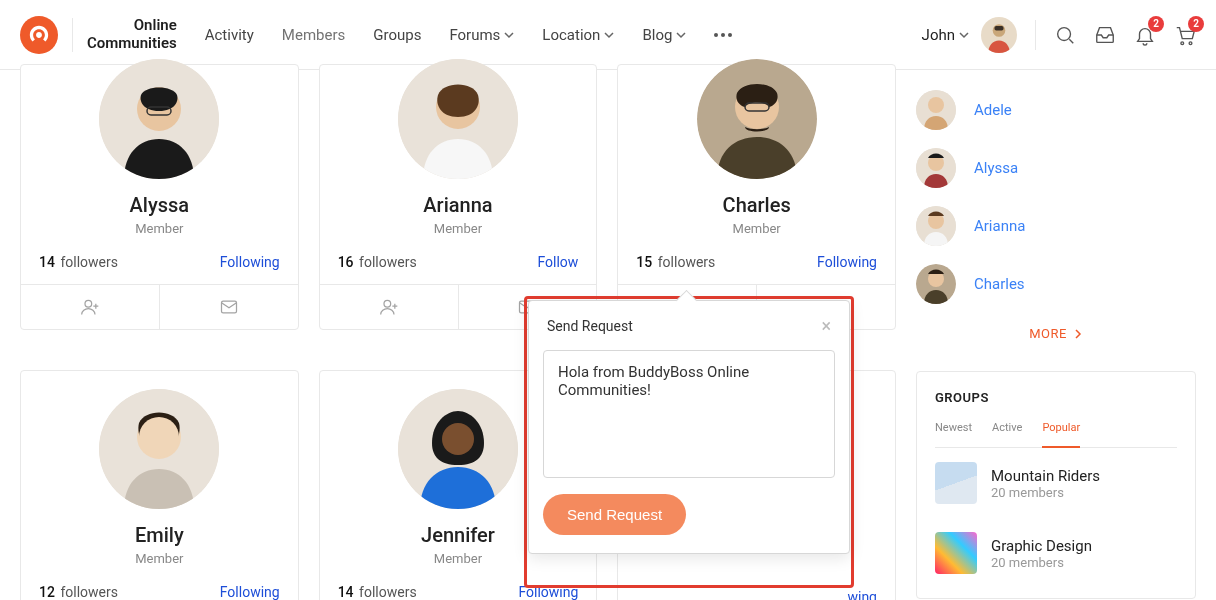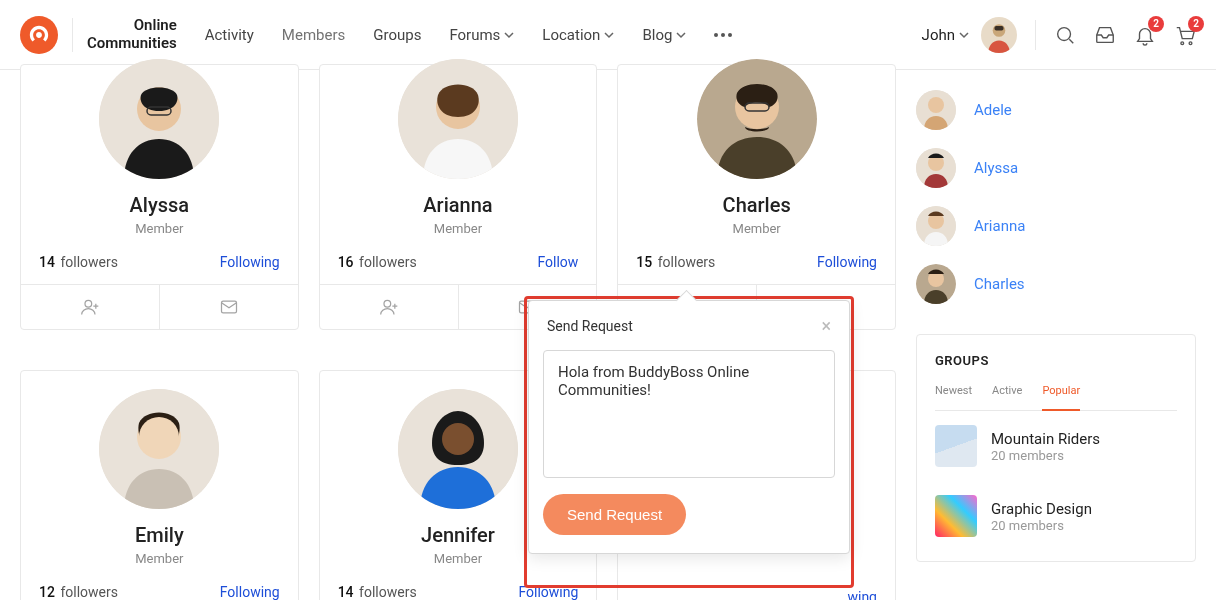--- a/index.html
+++ b/index.html
@@ -329,20 +329,26 @@
             <svg viewBox="0 0 40 40">
               <circle cx="20" cy="20" r="20" fill="#b9a88f"></circle>
               <circle cx="20" cy="15" r="8" fill="#e8c5a0"></circle>
               <path d="M8 40c0-9 5-14 12-14s12 5 12 14z" fill="#4a3f2a"></path>
               <path d="M12 10c3-6 13-6 16 0" fill="#2b1f14"></path>
             </svg>
           </div>
         <div class="name">Charles</div>
       </div>
     </div>
+    <div class="more-link">
+      <span>MORE</span>
+      <svg width="10" height="10" viewBox="0 0 10 10">
+          <path d="M3 1l4 4-4 4" fill="none" stroke-width="1.5"></path>
+        </svg>
+    </div>
 
     <div class="groups-box">
       <h4>GROUPS</h4>
       <div class="tabs">
         <div class="tab">Newest</div>
         <div class="tab">Active</div>
         <div class="tab active">Popular</div>
       </div>
       <div class="group-item">
         <div class="group-thumb mr"></div>

